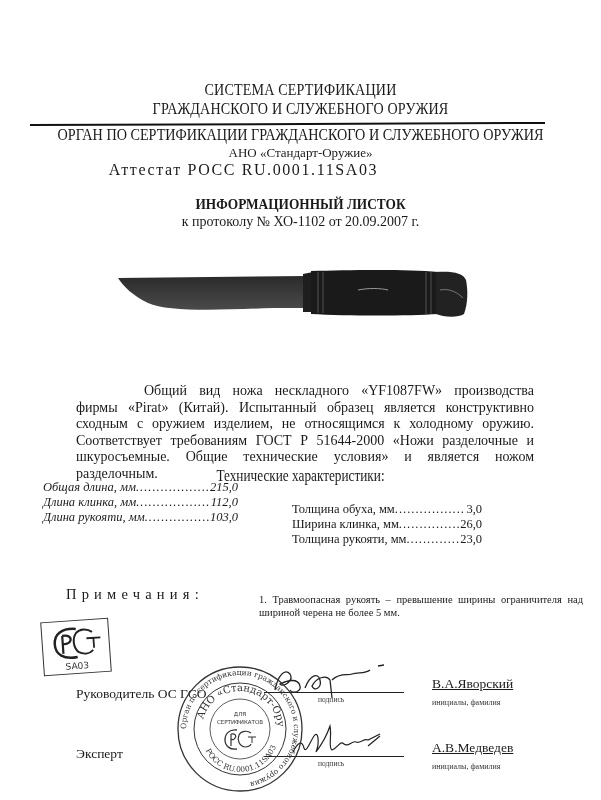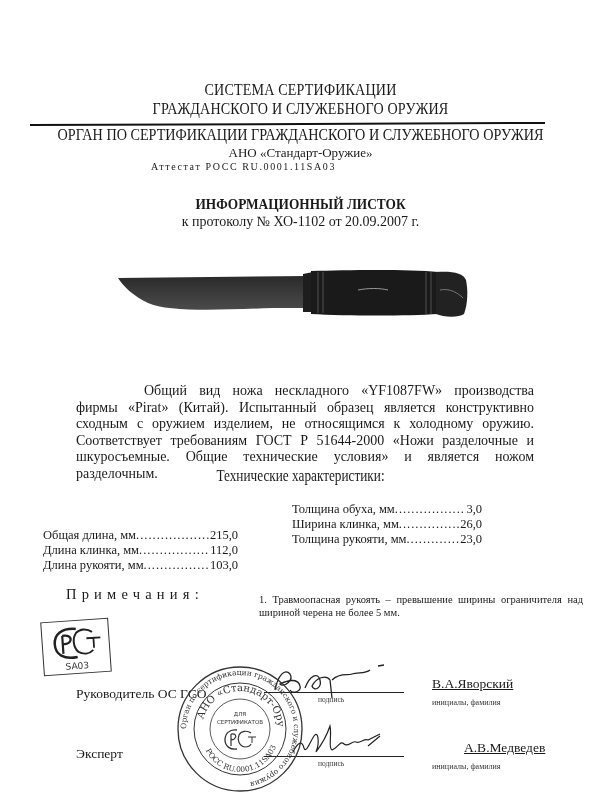--- a/index.html
+++ b/index.html
@@ -6,31 +6,31 @@
   body { width: 601px; height: 800px; position: relative; overflow: hidden;
          font-family: "Liberation Serif", "DejaVu Serif", serif; color: #1a1a1a; }
   .abs { position: absolute; }
   .cert-ref { left: 377px; top: 10px; font-size: 14.5px; line-height: 17px; }
   .h-sys { left: 0; width: 601px; text-align: center; top: 80px; font-size: 16px; line-height: 19px;
            transform: scaleX(0.88); letter-spacing: 0.2px; }
   .rule { left: 30px; width: 515px; height: 2px; background: #111; top: 123px; transform: rotate(-0.25deg); }
   .h-organ { left: 0; width: 601px; text-align: center; top: 125px; font-size: 16.5px; line-height: 19px;
              transform: scaleX(0.86); }
   .h-ano { left: 0; width: 601px; text-align: center; top: 145px; font-size: 13px; }
-  .h-attest { left: 0; width: 487px; text-align: center; top: 161px; font-size: 10px; letter-spacing: 1.6px; }
+  .h-attest { left: 0; width: 487px; text-align: center; top: 161px; font-size: 16px; letter-spacing: 1.6px; }
   .title { left: 0; width: 601px; text-align: center; top: 195px; font-size: 15.5px; font-weight: bold;
            transform: scaleX(0.86); }
   .subtitle { left: 0; width: 601px; text-align: center; top: 214px; font-size: 14px; }
   .knife { left: 118px; top: 268px; width: 390px; height: 60px; }
   .para { left: 65px; width: 480px; top: 372px; font-size: 14px; line-height: 16.5px; text-align: justify; }
   .para p { margin: 11px; text-indent: 68px; }
   .spec-title { left: 0; width: 601px; text-align: center; top: 466px; font-size: 17px;
                 transform: scaleX(0.78); }
   .spec-col { font-size: 12.5px; line-height: 15px; }
-  .spec-left { left: 43px; top: 528px; width: 195px; }
+  .spec-left { left: 43px; top: 480px; width: 195px; font-style: italic; }
   .spec-right { left: 292px; top: 502px; width: 190px; }
   .spec-row { display: flex; white-space: nowrap; }
   .spec-row .lbl { flex: 0 0 auto; }
   .spec-row .dots { flex: 1 1 auto; overflow: hidden; letter-spacing: 1px; }
   .spec-row .dots::after { content: "..............................................................."; }
   .spec-row .val { flex: 0 0 auto; }
   .notes-label { left: 66px; top: 586px; font-size: 14.5px; letter-spacing: 5.2px; }
   .notes { left: 251px; top: 586px; width: 340px; font-size: 10.5px; line-height: 12.5px; text-align: justify; }
   .notes p { margin: 8px; }
   .rst-mark { left: 42px; top: 620px; width: 66px; height: 52px; border: 1.3px solid #333; transform: rotate(-4deg); }
@@ -38,21 +38,21 @@
   .lbl-head { left: 76px; top: 686px; }
   .lbl-expert { left: 76px; top: 746px; }
   .sig-line { height: 1px; background: #222; }
   .line1 { left: 264px; width: 140px; top: 692px; }
   .line2 { left: 264px; width: 140px; top: 756px; }
   .under-caption { font-size: 7.5px; color: #333; }
   .cap1 { left: 318px; top: 695px; }
   .cap2 { left: 318px; top: 759px; }
   .name { font-size: 13.5px; text-decoration: underline; }
   .name1 { left: 432px; top: 676px; }
-  .name2 { left: 432px; top: 740px; margin-left: 32px; }
+  .name2 { left: 432px; top: 740px; }
   .name-cap { font-size: 8px; color: #333; margin-top: 6px; }
   .ncap1 { left: 432px; top: 692px; }
   .ncap2 { left: 432px; top: 756px; }
   .stamp { left: 175px; top: 664px; width: 130px; height: 130px; }
   .signature { left: 270px; top: 660px; width: 120px; height: 40px; }
   .signature2 { left: 288px; top: 722px; width: 100px; height: 36px; }
 </style>
 </head>
 <body>
 

